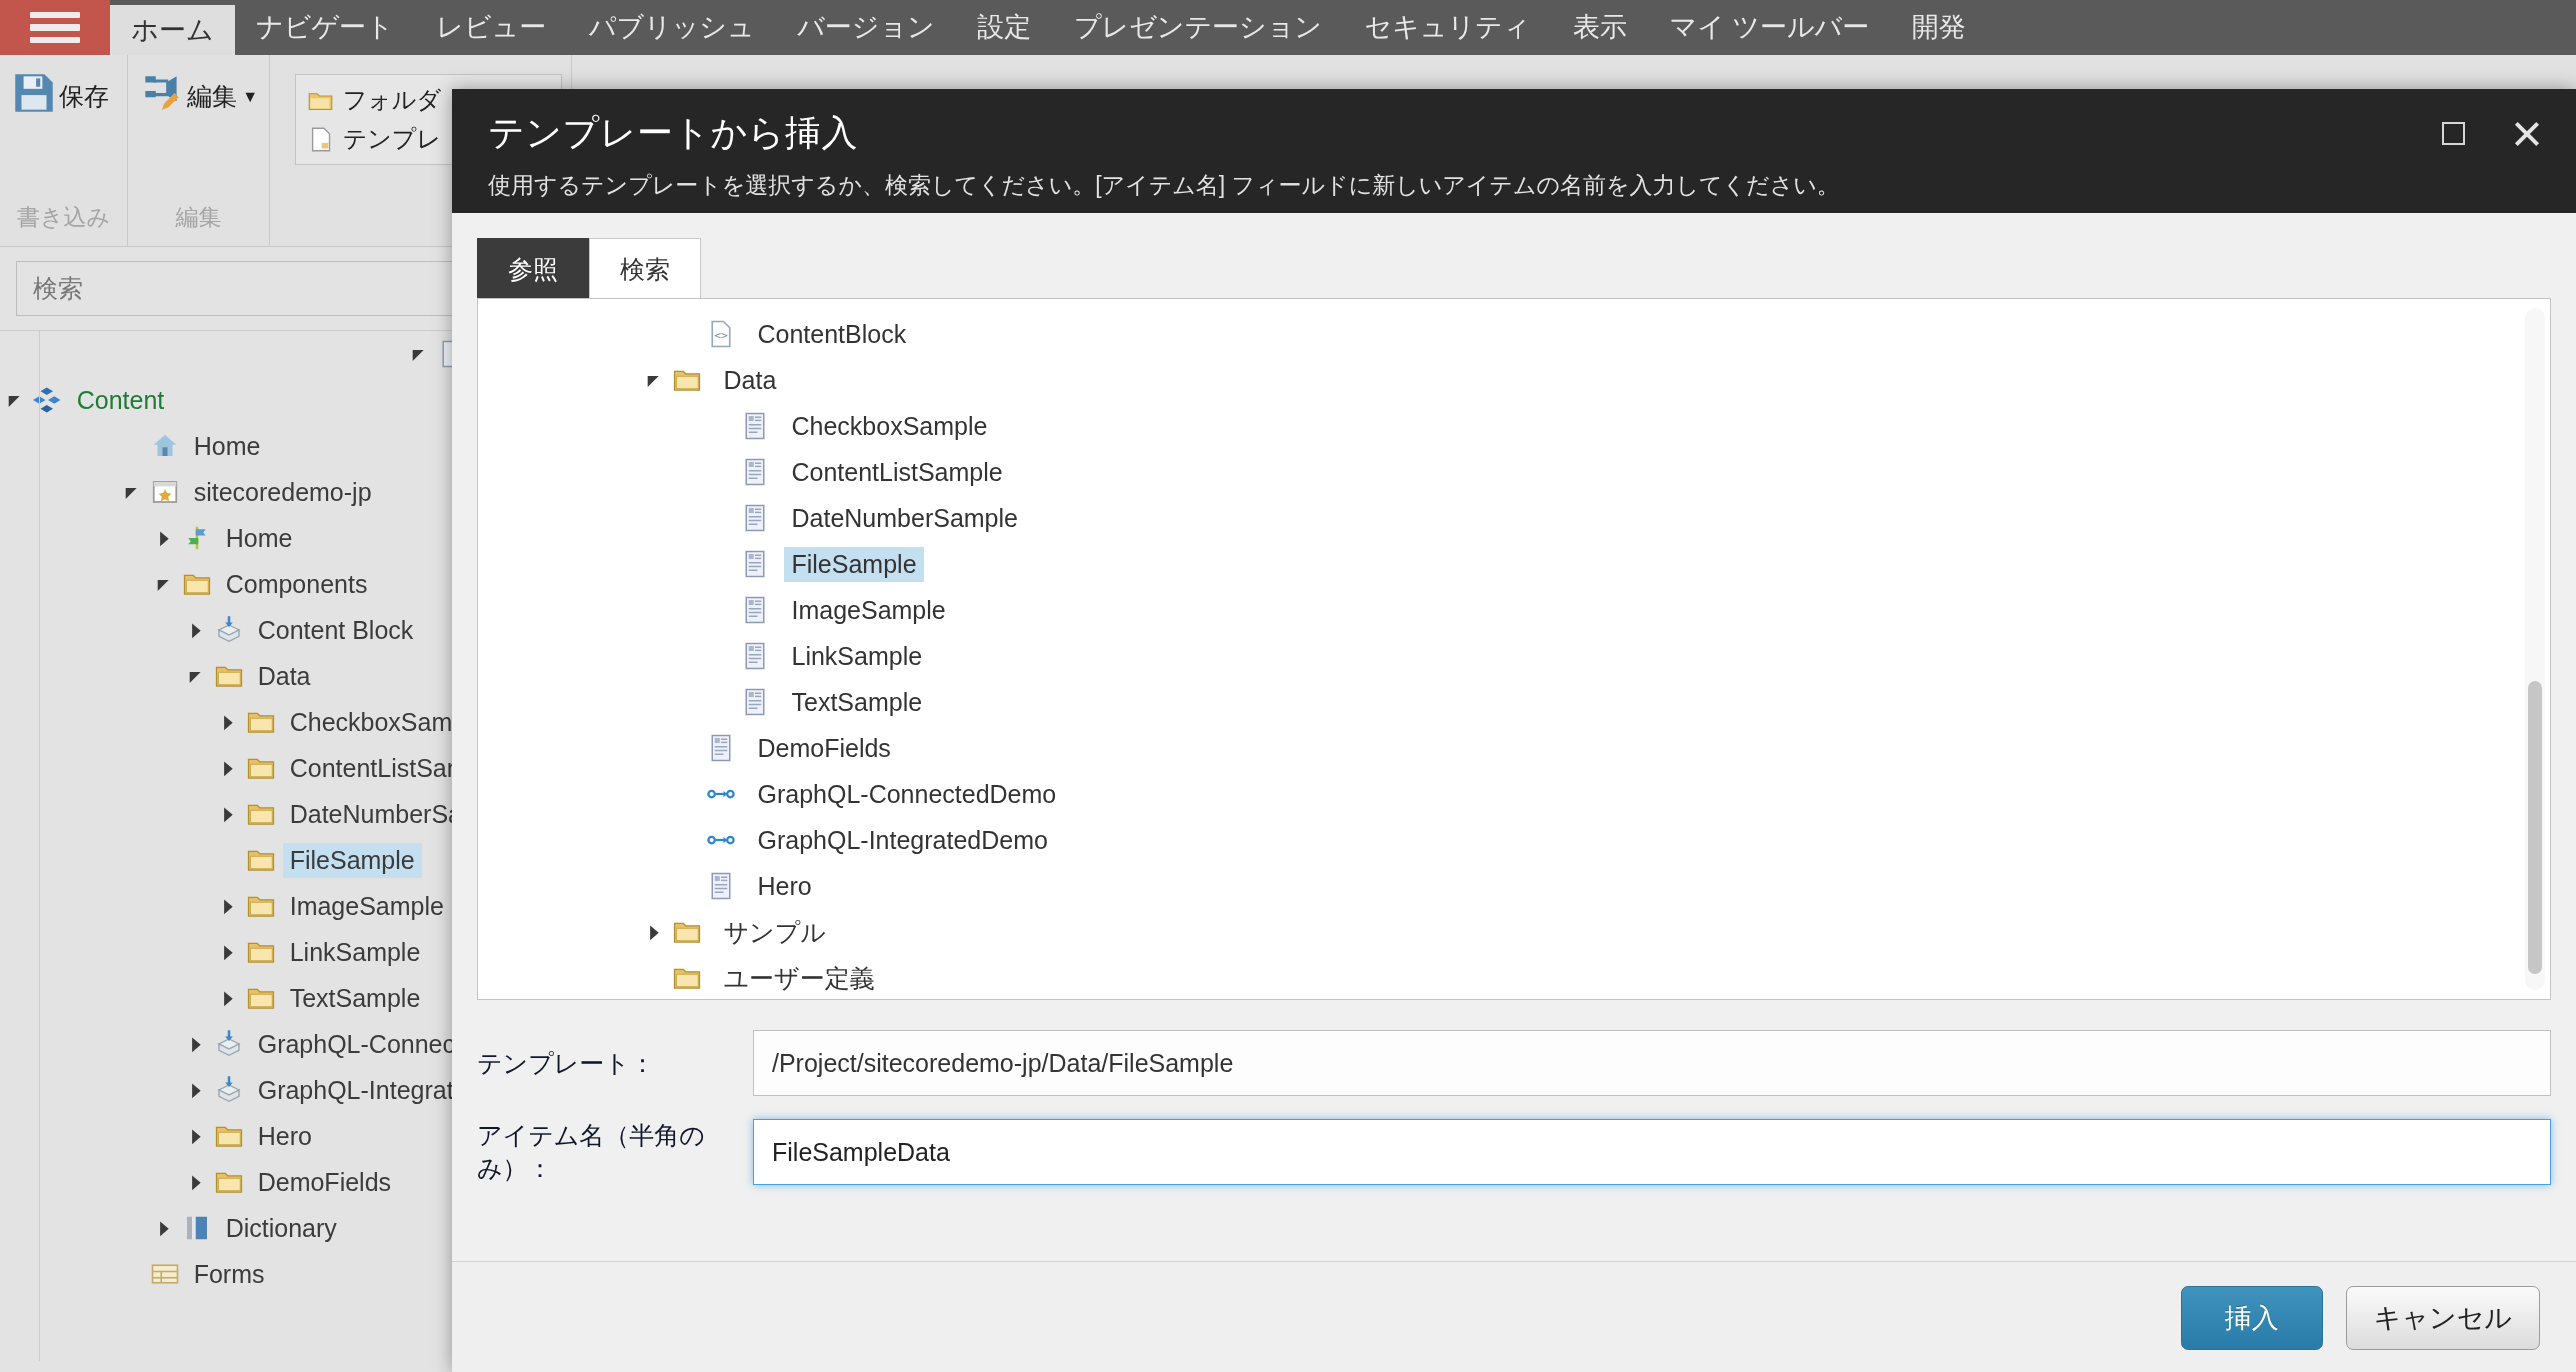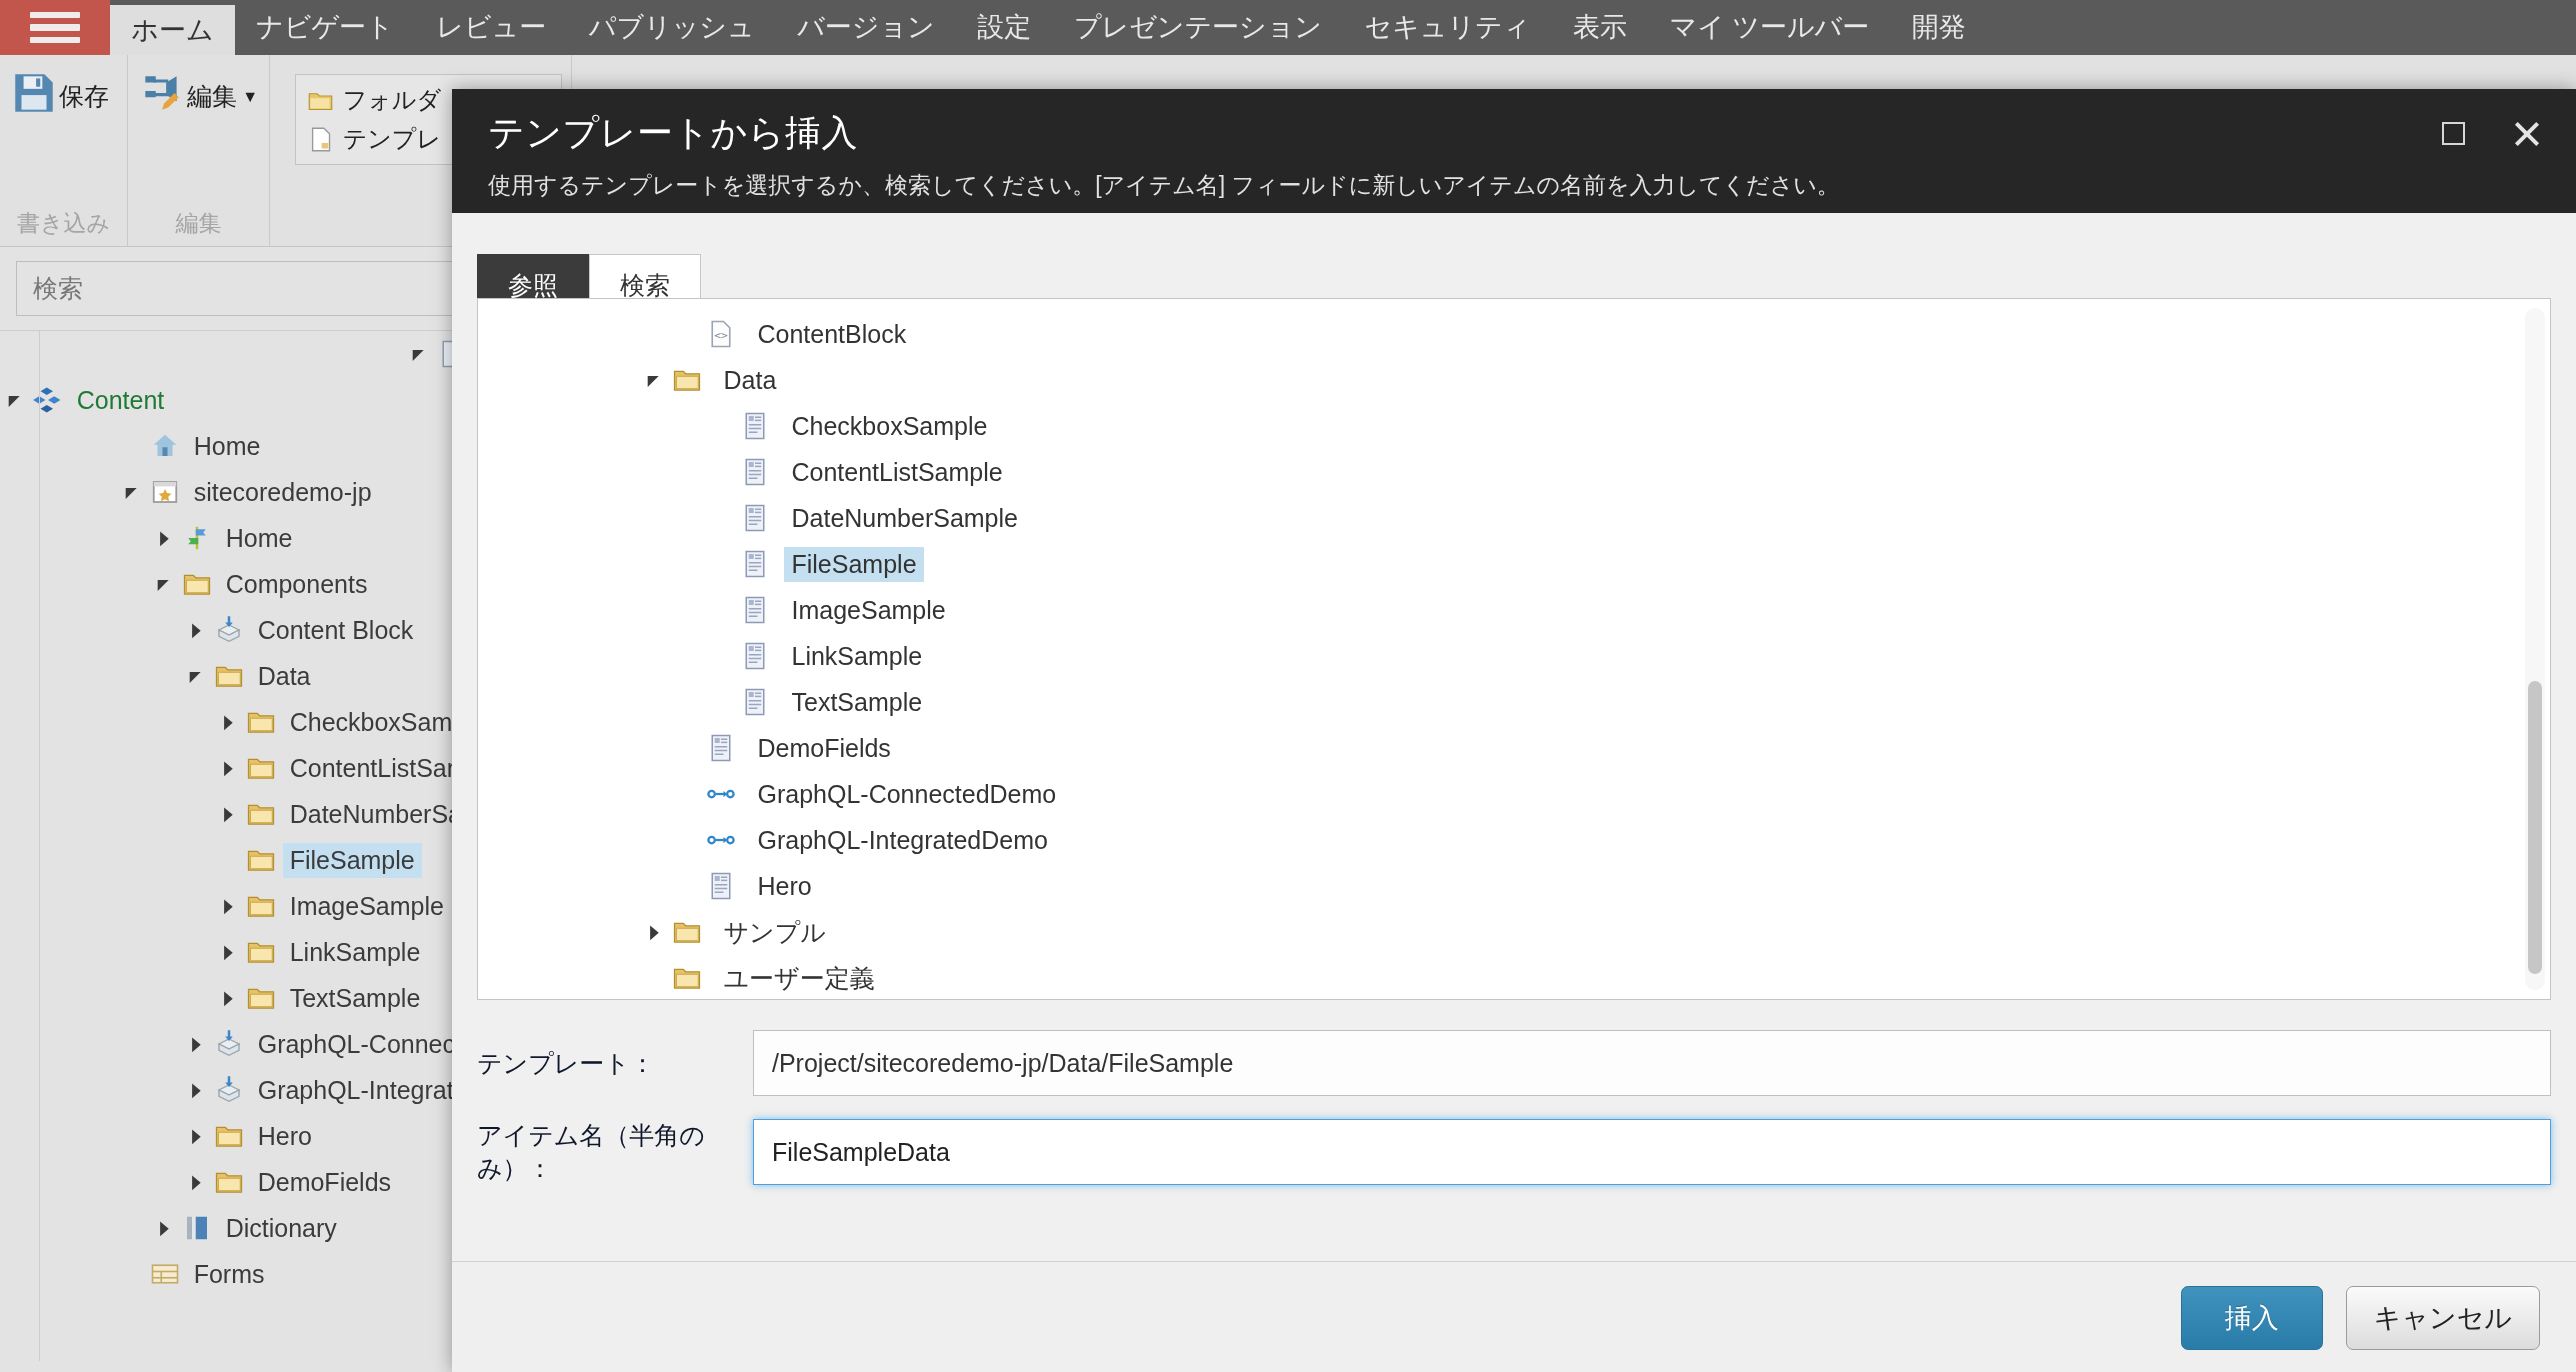--- a/index.html
+++ b/index.html
@@ -36,21 +36,21 @@
     display: flex; flex-direction: column; align-items: center;
     padding: 12.4px 9px 0 9px;
   }
   .tool-group.g1 { width: 128px; }
   .tool-group.g2 { width: 142px; }
   .tool-group.g3 { width: 302px; align-items: flex-start; padding-left: 25px;}
   .tool-btn { display: flex; align-items: center; cursor: pointer; width: 100%; }
   .tool-icon { height: 52px; display:flex; align-items:center; justify-content:center; }
   .tool-label { font-size: 25px; color: #222; margin-top: 7.1px; display:flex; align-items:center; gap:5.3px;}
   .group-caption {
-    position: absolute; bottom: 8px; left: 0; width: 100%;
+    position: absolute; bottom: 14px; left: 0; width: 100%;
     text-align: center; font-size: 23px; color: #a5a5a5;
   }
   .menu-box {
     border: 0.9px solid #c3c3c3; background: #e6e6e6; padding: 5.3px 10.7px;
     margin-top: 7.1px; width: 267px;
   }
   .menu-row { display: flex; align-items: center; gap: 9px; font-size: 24px; color: #222; height:39px; cursor:pointer;}
 
   
   .sidebar {
@@ -98,21 +98,21 @@
   }
   .modal-title { color: #fff; font-size: 36px; font-weight: normal; letter-spacing: 0.4px;}
   .modal-sub { color: #e2e2e2; font-size: 23px; margin-top: 12.4px; }
   .win-ctrls { position: absolute; top: 25px; right: 30px; display: flex; gap: 34px; }
   .win-btn { width: 39px; height: 39px; display: flex; align-items: center; justify-content: center; cursor: pointer; }
   .sq { width: 23px; height: 23px; border: 2.7px solid #d6d6d6; }
 
   .modal-body { flex: 1; display: flex; flex-direction: column; padding: 0 25px; }
   .tabs { display: flex; align-items: flex-end; margin-top: 25px; height: 60px; }
   .tab {
-    height: 44px; line-height: 60px; padding: 0 30px; font-size: 25px;
+    height: 60px; line-height: 60px; padding: 0 30px; font-size: 25px;
     cursor: pointer; border: 0.9px solid transparent;
   }
   .tab.active { background: #3b3b3b; color: #fff; }
   .tab.inactive { background: #fff; color: #333; border: 0.9px solid #c8c8c8; border-bottom: none; }
 
   .tree-panel {
     flex: none; height: 702px; background: #fff; border: 0.9px solid #c4c4c4;
     position: relative; overflow: hidden;
   }
   .tree-panel-inner { padding: 12.4px 0 0 160px; }

